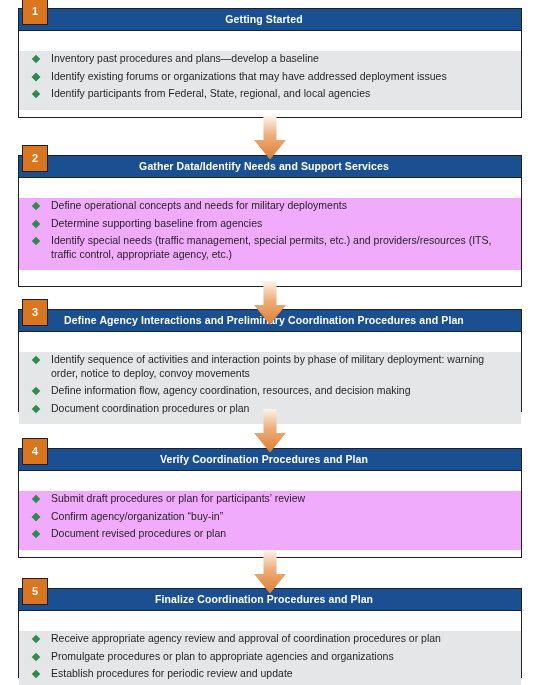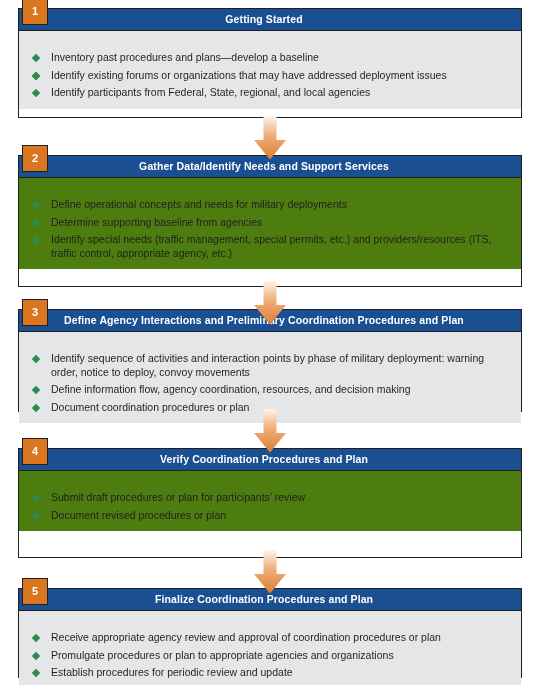--- a/index.html
+++ b/index.html
@@ -23,21 +23,21 @@
   
   .step {
     position: absolute;
     left: 18px;
     width: 504px;            
     box-sizing: border-box;
     border: 1px solid #231f20;
     background: #ffffff;
   }
   .step.shaded .step-body { background: #e4e6e8; }
-  .step.plain  .step-body { background: #4d7c0f; }
+  .step.plain  .step-body { background: #f0abfc; }
 
   .step-header {
     position: relative;
     height: 21px;
     background: #1a5091;
     border-bottom: 1px solid #231f20;
   }
   .step-title {
     position: absolute;
     left: 0;
@@ -66,21 +66,22 @@
     color: #ffffff;
     font-size: 11px;
     font-weight: bold;
     text-align: center;
     line-height: 25px;
     z-index: 4;
   }
 
   
   .step-body {
-    padding: 20px 10px 9px 10px;
+    padding: 1px 10px 9px 10px;
+    margin-top: 20px;
   }
   .bullet {
     position: relative;
     padding-left: 22px;
     margin: 0 0 4px 0;
     font-size: 10.5px;
     line-height: 13.5px;
     color: #231f20;
   }
   .bullet:last-child { margin-bottom: 0; }
@@ -232,20 +233,21 @@
     <div class="step-body">
       <div class="bullet">
         <span class="diamond"></span>
         <span>Submit draft procedures or plan for participants’ review</span>
       </div>
       <div class="bullet">
         <span class="diamond"></span>
       </div>
       <div class="bullet">
         <span class="diamond"></span>
+        <span>Confirm agency/organization “buy-in”</span>
       </div>
       <div class="bullet">
         <span class="diamond"></span>
         <span>Document revised procedures or plan</span>
       </div>
     </div>
   </div>
 
   <div class="arrow" id="arrow-4" style="left: 253px;">
     <svg viewBox="0 0 34 44" height="44" xmlns="http://www.w3.org/2000/svg" aria-hidden="true">

